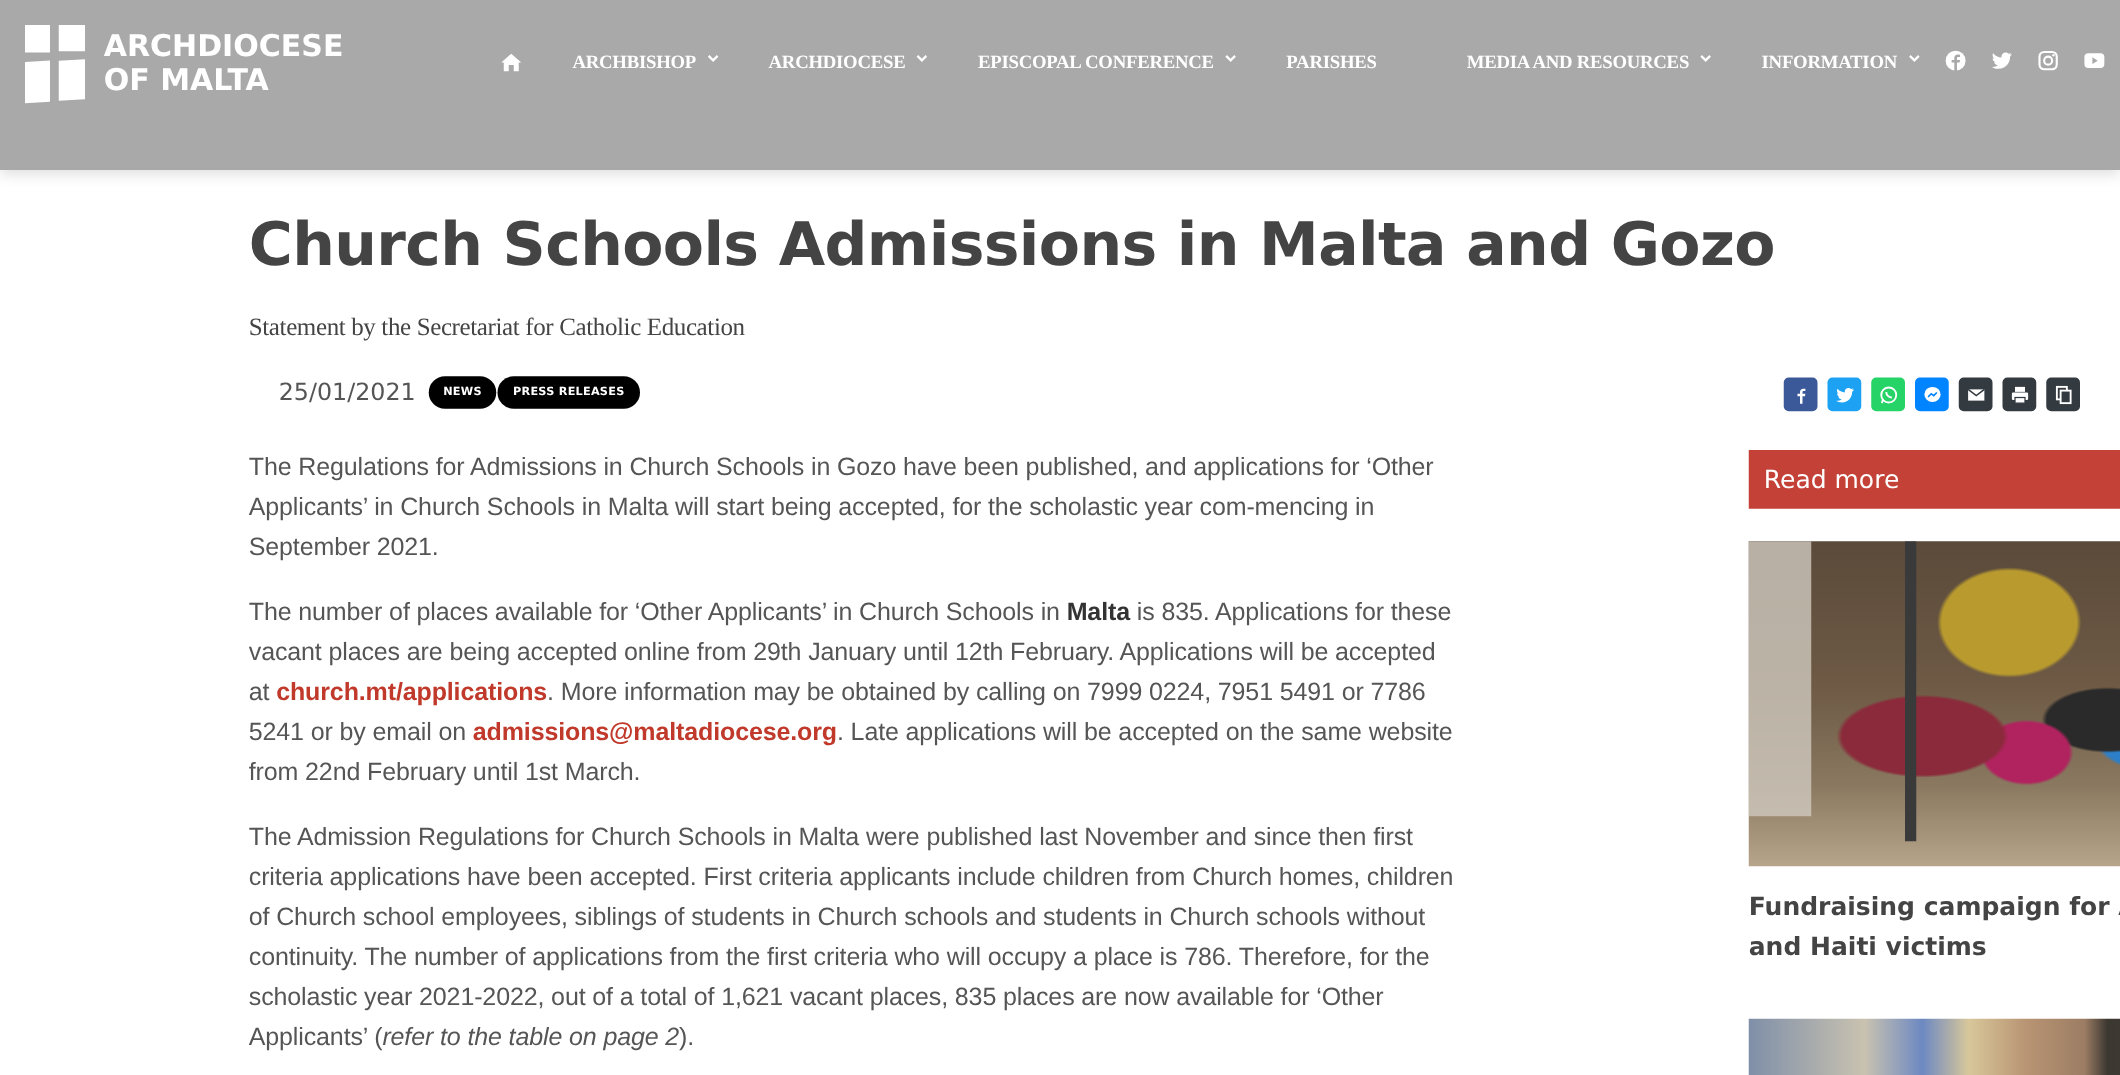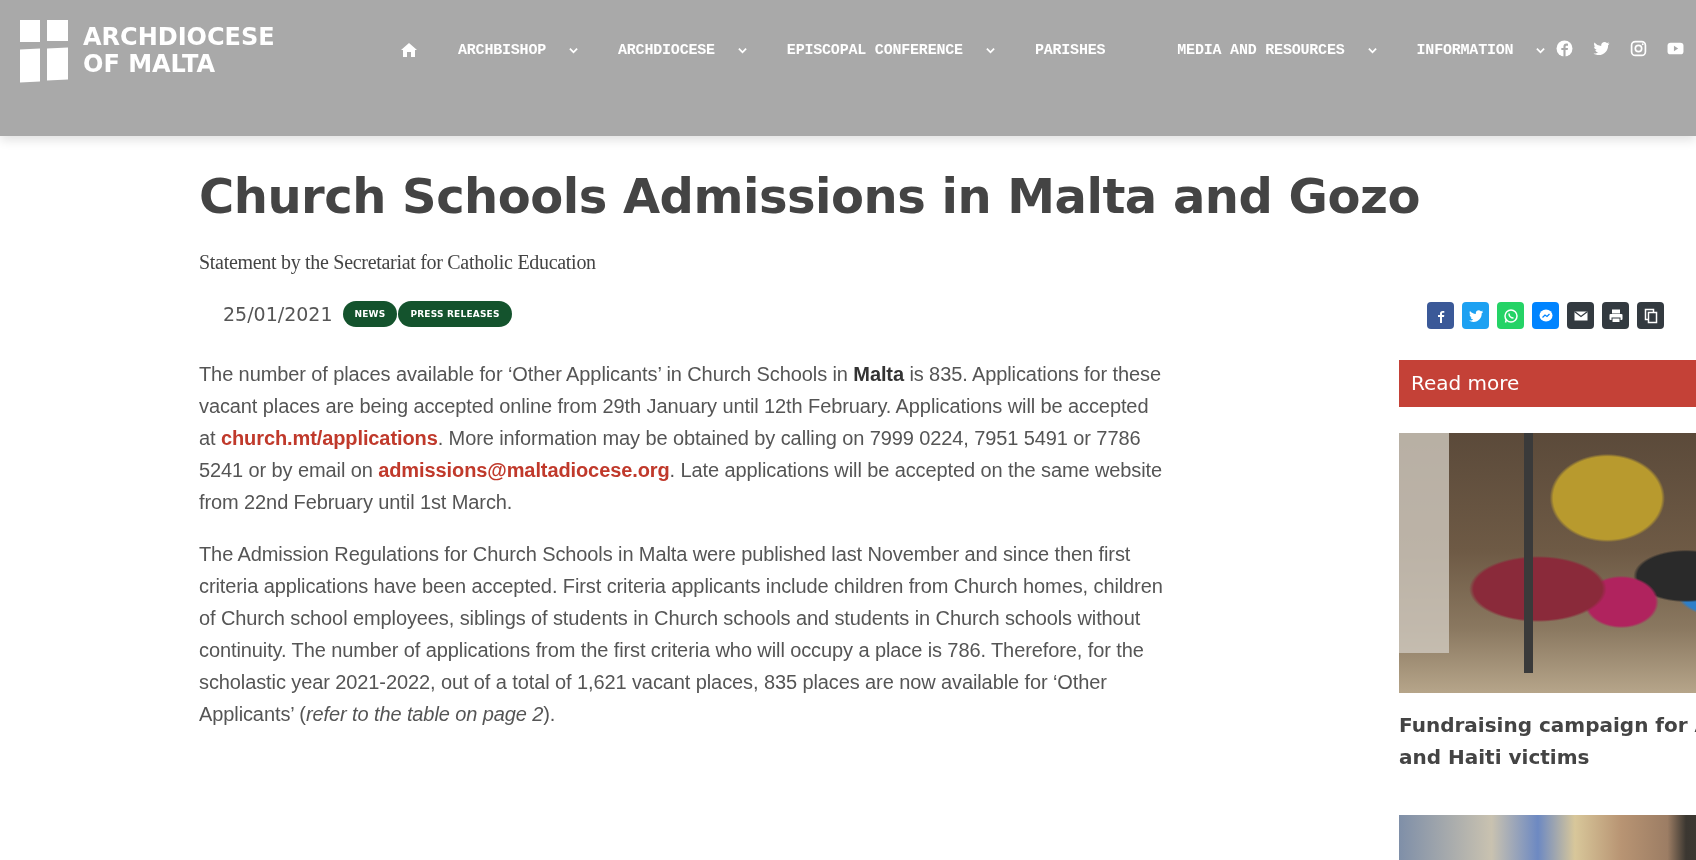--- a/index.html
+++ b/index.html
@@ -19,23 +19,23 @@
     .logo-mark .q2 { left: 27px; top: 0; width: 21px; height: 21px; }
     .logo-mark .q3 { left: 0; top: 29px; width: 20px; height: 33px; transform: skewY(-3deg); }
     .logo-mark .q4 { left: 27px; top: 28px; width: 21px; height: 32px; transform: skewY(-3deg); }
     .logo-text {
       font-family: "DejaVu Sans", sans-serif; font-weight: bold; color: #fff;
       font-size: 24px; line-height: 27px; letter-spacing: 0px;
     }
 
     .nav { position: absolute; left: 400px; top: 0; height: 100px; display: flex; align-items: center; }
     .nav-item {
-      display: flex; align-items: center; color: #fff; font-weight: bold;
-      font-family: Liberation Mono, monospace; font-size: 15px;
-      letter-spacing: -0.2px; white-space: nowrap; cursor: pointer; gap: 14px;
+      display: flex; align-items: flex-start; color: #fff; font-weight: bold;
+      font-family: Liberation Serif, serif; font-size: 15px;
+      letter-spacing: -0.2px; white-space: nowrap; cursor: pointer;
     }
     .nav-item .chev { margin-left: 9px; width: 9px; height: 9px; }
     .nav-home { margin-right: 40px; }
     .nav-home svg { width: 18px; height: 16px; }
 
     .social { position: absolute; right: 12px; top: 40px; display: flex; align-items: center; gap: 20px; }
     .social svg { width: 17px; height: 17px; display: block; }
 
     .content { position: absolute; left: 199px; top: 120px; width: 1465px; }
     .title {
@@ -44,21 +44,21 @@
       font-size: 48px; letter-spacing: -0.5px; line-height: 72px;
     }
     .subtitle {
       position: absolute; left: 0; top: 122px; white-space: nowrap;
       font-family: Liberation Serif, serif; font-weight: normal; color: #444;
       font-size: 20px; letter-spacing: -0.3px; line-height: 40px;
     }
     .meta { position: absolute; left: 0; top: 181px; display: flex; align-items: center; margin-left: 24px; }
     .date { font-size: 19px; color: #555; margin-right: 10px; }
     .tag {
-      background: #14532d; color: #fff; font-size: 9px; font-weight: bold;
+      background: #000000; color: #fff; font-size: 9px; font-weight: bold;
       border-radius: 14px; height: 26px; line-height: 26px; padding: 0 12px;
       letter-spacing: 0.2px;
     }
     .tag + .tag { margin-left: 1px; }
 
     .share { position: absolute; right: 0; top: 182px; display: flex; gap: 8px; }
     .share-btn {
       width: 27px; height: 27px; border-radius: 4px; display: flex;
       align-items: center; justify-content: center; cursor: pointer;
     }
@@ -230,20 +230,21 @@
     </div>
     <div class="share-btn" style="background:#333a40">
       <svg viewBox="0 0 16 16">
           <rect x="2.5" y="1.5" width="8" height="10" stroke="#fff" stroke-width="1.5" fill="none"></rect>
           <rect x="5.5" y="4.5" width="8" height="10" stroke="#fff" stroke-width="1.5" fill="#333a40"></rect>
         </svg>
     </div>
   </div>
 
   <div class="body-text">
+    <p>The Regulations for Admissions in Church Schools in Gozo have been published, and applications for ‘Other Applicants’ in Church Schools in Malta will start being accepted, for the scholastic year com-mencing in September 2021.</p>
     <p><span>The number of places available for ‘Other Applicants’ in Church Schools in </span><b>Malta</b><span> is 835. Applications for these vacant places are being accepted online from 29th January until 12th February. Applications will be accepted at </span><a>church.mt/applications</a><span>. More information may be obtained by calling on 7999 0224, 7951 5491 or 7786 5241 or by email on </span><a>admissions@maltadiocese.org</a><span>. Late applications will be accepted on the same website from 22nd February until 1st March.</span></p>
     <p><span>The Admission Regulations for Church Schools in Malta were published last November and since then first criteria applications have been accepted. First criteria applicants include children from Church homes, children of Church school employees, siblings of students in Church schools and students in Church schools without continuity. The number of applications from the first criteria who will occupy a place is 786. Therefore, for the scholastic year 2021-2022, out of a total of 1,621 vacant places, 835 places are now available for ‘Other Applicants’ (</span><i>refer to the table on page 2</i><span>).</span></p>
   </div>
 
   <aside class="sidebar">
     <div class="read-more">Read more</div>
     <div class="card-img">
       <div class="tent-l"></div>
         <div class="pole"></div>
     </div>

